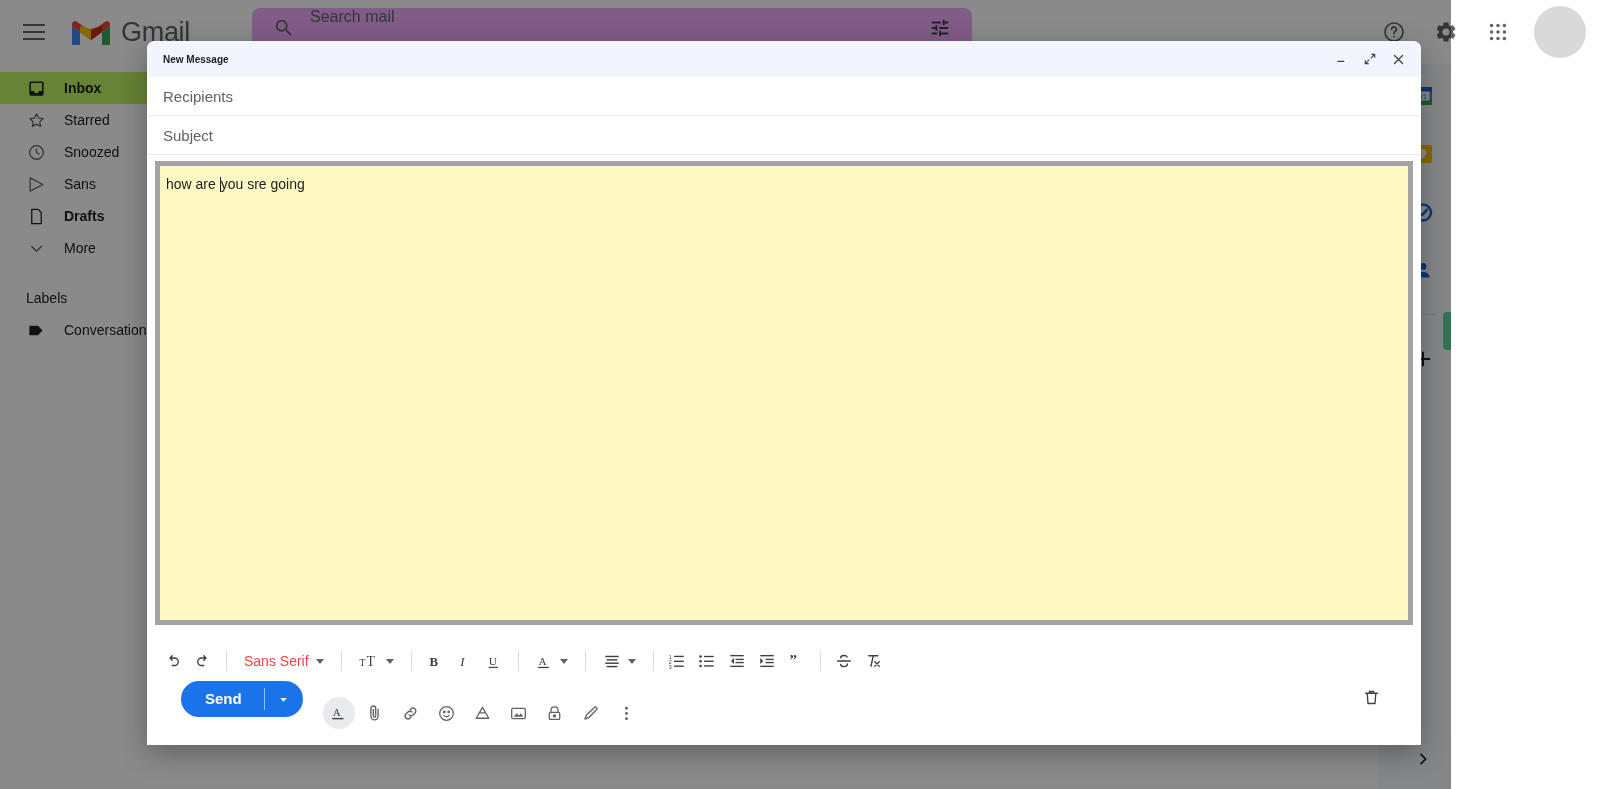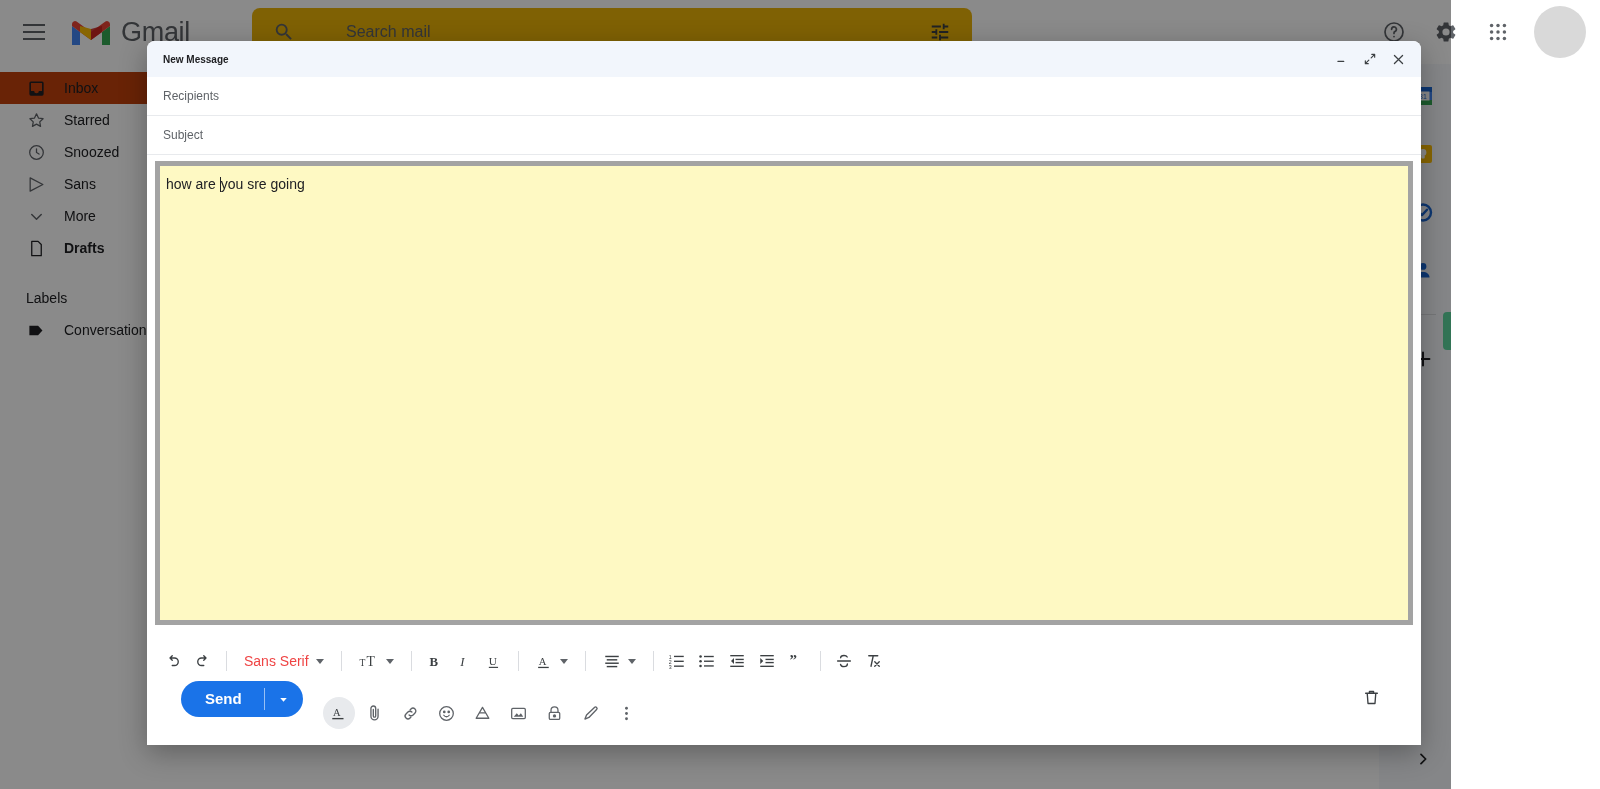--- a/index.html
+++ b/index.html
@@ -22,22 +22,22 @@
     display: flex; flex-direction: column; justify-content: center;
     align-items: center; gap: 5px; border-radius: 50%; cursor: pointer; }
   .hamburger span { display: block; width: 22px; height: 2px; background: #5f6368; }
 
   .gmail-logo { display: flex; align-items: center; margin-left: 12px; gap: 9px; }
   .gmail-m { position: relative; width: 42px; height: 32px; }
   .gmail-wordmark { font-size: 27px; color: #5f6368; letter-spacing: -0.3px;
     font-family: "Liberation Sans", sans-serif; }
 
   .search-wrap {
-    margin-left: 62px; width: 720px; height: 48px; background: #eab308;
-    border-radius: 8px; display: flex; align-items: center; padding: 0 12px; gap: 36px;
+    margin-left: 62px; width: 720px; height: 48px; background: #f0abfc;
+    border-radius: 8px; display: flex; align-items: flex-start; padding: 0 12px;
   }
   .search-icon-btn { width: 40px; height: 40px; display: flex;
     align-items: center; justify-content: center; border-radius: 50%; cursor: pointer; }
   .search-input {
     flex: 1; border: none; background: transparent; outline: none;
     font-size: 16px; color: #202124; padding-left: 6px;
     font-family: "Liberation Sans", sans-serif;
   }
   .search-input::placeholder { color: #5f6368; }
   .tune-btn { width: 40px; height: 40px; display: flex; align-items: center;
@@ -60,21 +60,21 @@
   }
   .compose-label { font-size: 15px; color: #001d35; font-family: "Liberation Sans", sans-serif; }
 
   .nav-item {
     display: flex; align-items: center; height: 32px; margin-right: 16px;
     border-radius: 0 16px 16px 0; padding-left: 26px; gap: 18px; cursor: pointer;
     font-size: 14px; color: #202124;
   }
   .nav-item .nav-ico { width: 20px; height: 20px; display: flex;
     align-items: center; justify-content: center; flex: 0 0 20px; }
-  .nav-item.active { background: #c2410c; font-weight: normal; }
+  .nav-item.active { background: #bef264; font-weight: bold; }
   .nav-item.bold-item { font-weight: bold; }
   .labels-head { margin: 26px 0 8px 26px; font-size: 14px; color: #202124; }
 
   
   .list-area { position: absolute; top: 64px; left: 256px; right: 0; bottom: 0;
     background: #f6f8fc; }
   .list-toolbar { position: absolute; top: 8px; right: 110px; display: flex;
     align-items: center; gap: 14px; }
   .chev-btn { width: 40px; height: 40px; display: flex; align-items: center;
     justify-content: center; border-radius: 50%; cursor: pointer; }
@@ -113,21 +113,21 @@
   .cw-title { font-size: 10px; color: #202124; font-weight: bold; }
   .cw-header-actions { margin-left: auto; display: flex; align-items: center; gap: 2px; }
   .cw-hbtn { width: 26px; height: 26px; display: flex; align-items: center;
     justify-content: center; border-radius: 50%; cursor: pointer; }
 
   .cw-field {
     height: 39px; display: flex; align-items: center; padding: 0 16px;
     border-bottom: 1px solid #e8eaed; flex: 0 0 39px;
   }
   .cw-field input {
-    width: 100%; border: none; outline: none; font-size: 12px; color: #202124;
+    width: 100%; border: none; outline: none; font-size: 15px; color: #202124;
     background: transparent; font-family: "Liberation Sans", sans-serif;
   }
   .cw-field input::placeholder { color: #5f6368; }
 
   .body-highlight {
     margin: 6px 8px 16px 8px; border: 5px solid #a3a3a3; flex: 1 1 auto;
     min-height: 0; position: relative; background: #fef9c3;
   }
   .cw-body {
     position: absolute; inset: 0; padding: 8px 6px; font-size: 14px;
@@ -271,36 +271,36 @@
 
       <div class="nav-item">
         <span class="nav-ico">
           <svg width="19" height="19" viewBox="0 0 24 24" fill="none" stroke="#5f6368" stroke-width="1.6">
               <path d="M4 3.6L20 12 4 20.4z" stroke-linejoin="round"></path>
             </svg>
         </span>
         <span>Sans</span>
       </div>
 
+      <div class="nav-item bold-item">
+        <span class="nav-ico">
+          <svg width="19" height="19" viewBox="0 0 24 24" fill="none" stroke="#202124" stroke-width="1.6">
+              <path d="M6 3h8l4 4v14H6z" stroke-linejoin="round"></path>
+            </svg>
+        </span>
+        <span>Drafts</span>
+      </div>
+
       <div class="nav-item">
         <span class="nav-ico">
           <svg width="19" height="19" viewBox="0 0 24 24" fill="none" stroke="#5f6368" stroke-width="1.8">
               <path d="M6 9.5l6 6 6-6" stroke-linecap="round" stroke-linejoin="round"></path>
             </svg>
         </span>
         <span>More</span>
-      </div>
-
-      <div class="nav-item bold-item">
-        <span class="nav-ico">
-          <svg width="19" height="19" viewBox="0 0 24 24" fill="none" stroke="#202124" stroke-width="1.6">
-              <path d="M6 3h8l4 4v14H6z" stroke-linejoin="round"></path>
-            </svg>
-        </span>
-        <span>Drafts</span>
       </div>
 
       <div class="labels-head">Labels</div>
 
       <div class="nav-item">
         <span class="nav-ico">
           <svg width="19" height="19" viewBox="0 0 24 24" fill="#202124">
               <path d="M3 6h11l5.5 6L14 18H3z"></path>
             </svg>
         </span>

